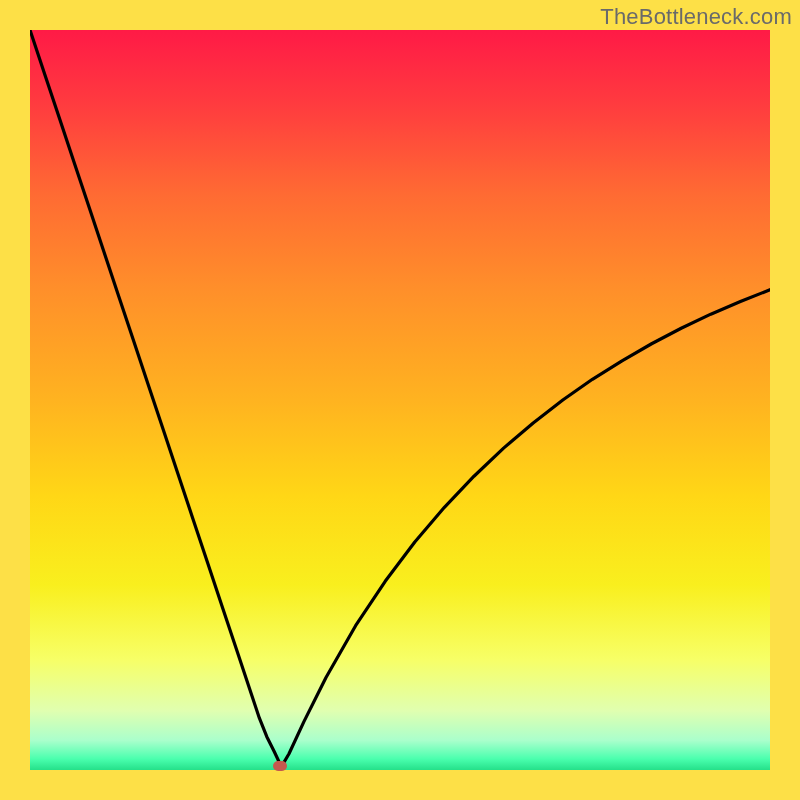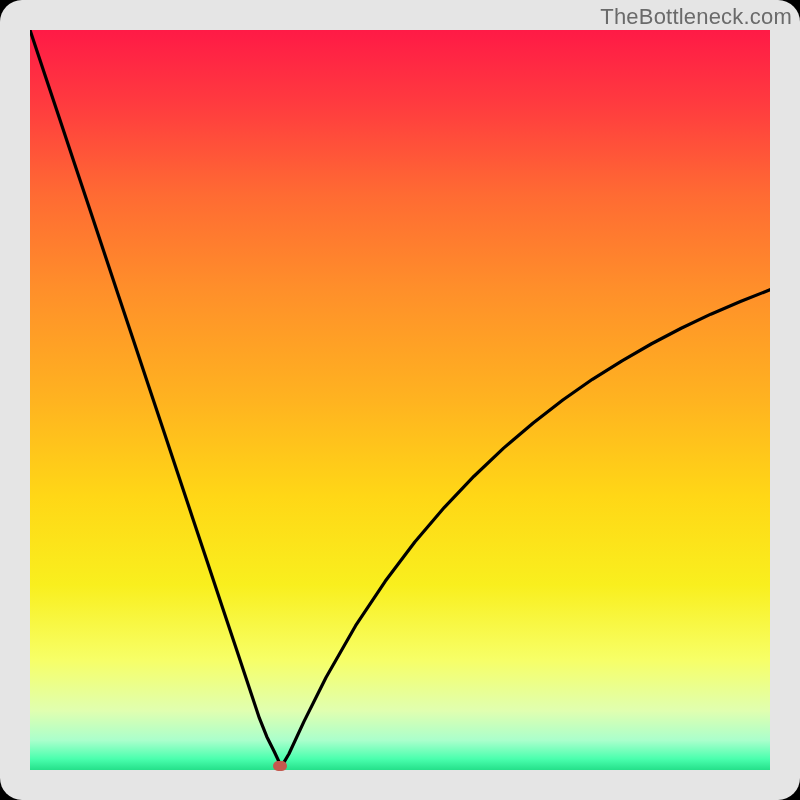--- a/index.html
+++ b/index.html
@@ -10,22 +10,21 @@
     background: #000;
     overflow: hidden;
     font-family: Arial, Helvetica, sans-serif;
   }
   .frame {
     position: absolute;
     left: 0;
     top: 0;
     width: 800px;
     height: 800px;
-    background: #e5e5e5;
-    border-radius: 22px;
+    background: #fde047;
   }
   .plot {
     position: absolute;
     left: 30px;
     top: 30px;
     width: 740px;
     height: 740px;
   }
   .watermark {
     position: absolute;

